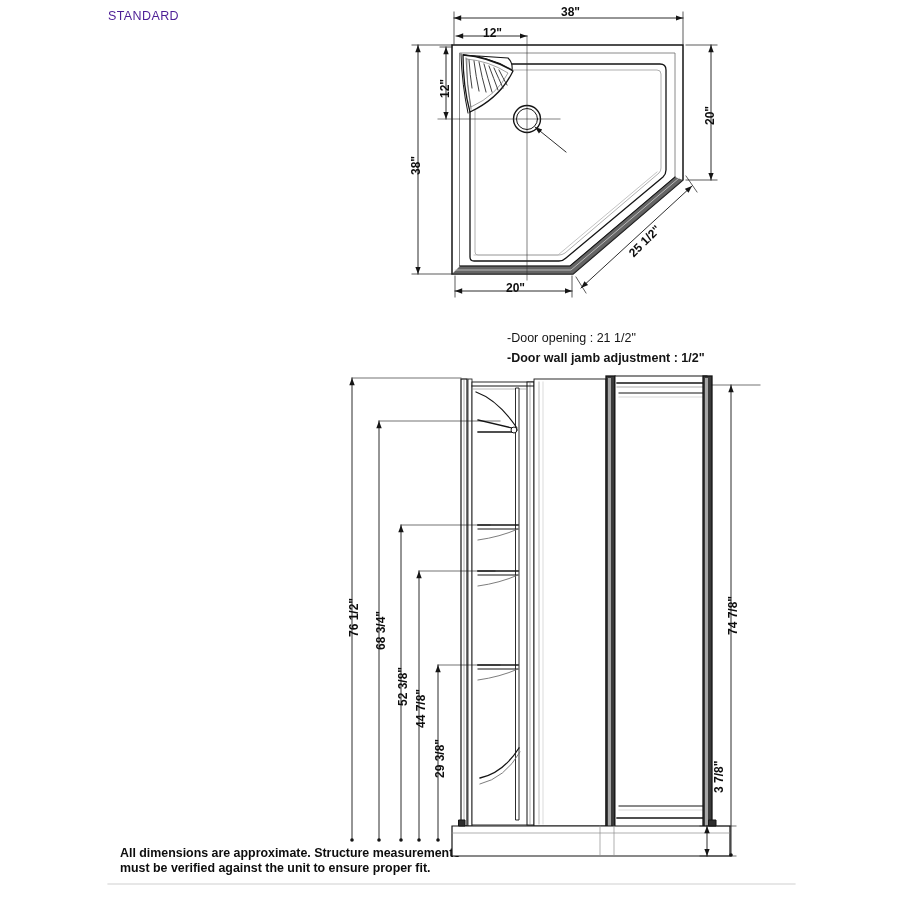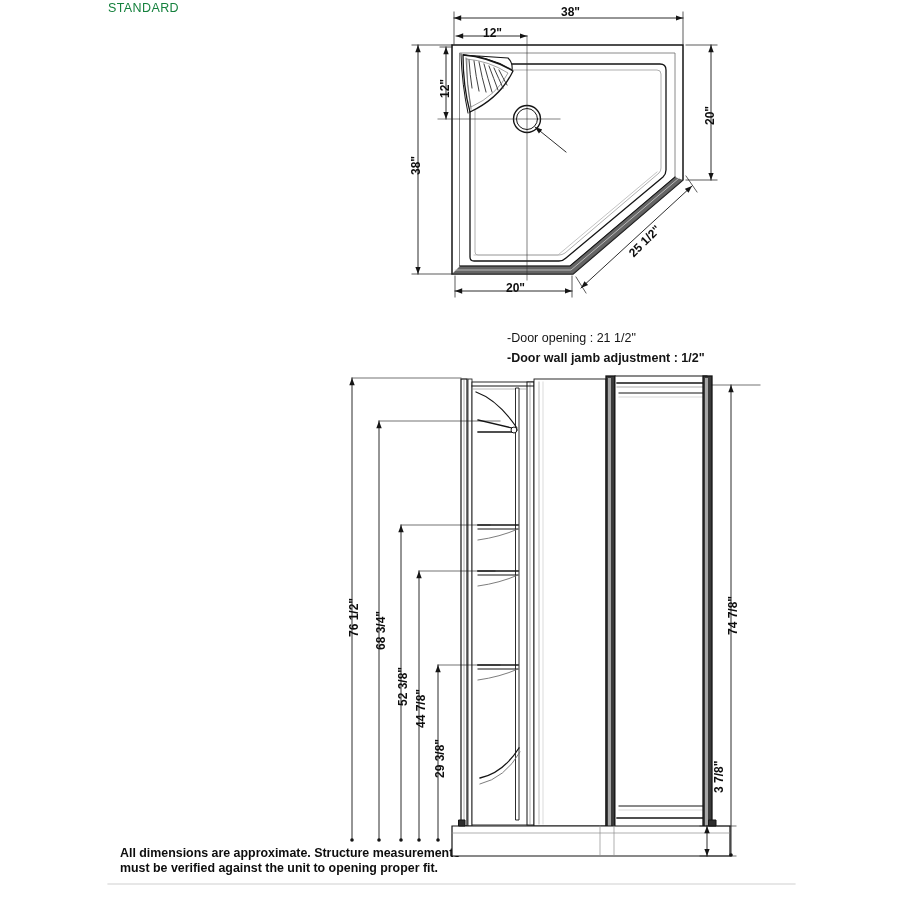--- a/index.html
+++ b/index.html
@@ -5,22 +5,22 @@
 <style>
   html,body{margin:0;padding:0;background:#ffffff;}
   body{
     width:900px;height:900px;position:relative;overflow:hidden;
     font-family:"Liberation Sans", sans-serif;
     color:#1a1a1a;
   }
   #sheet{position:absolute;left:0;top:0;width:900px;height:900px;}
   svg#dwg{position:absolute;left:0;top:0;width:900px;height:900px;}
   .hdr{
-    position:absolute;left:108px;top:1px;
-    font-size:12.5px;letter-spacing:.4px;color:#15803d;
+    position:absolute;left:108px;top:9px;
+    font-size:12.5px;letter-spacing:.4px;color:#4c1d95;
     font-family:"Liberation Sans", sans-serif;white-space:nowrap;
   }
   .note{
     position:absolute;font-size:12.5px;color:#141414;white-space:nowrap;
     font-family:"Liberation Sans", sans-serif;
   }
   .note.n1{left:507px;top:331px;}
   .note.n2{left:507px;top:351px;font-weight:bold;}
   .disc{
     position:absolute;left:120px;top:846px;width:420px;
@@ -40,21 +40,21 @@
 
 <div id="sheet">
 
   <div class="hdr">STANDARD</div>
 
   <div class="note n1">-Door opening : 21 1/2"</div>
   <div class="note n2">-Door wall jamb adjustment : 1/2"</div>
 
   <div class="disc">
     <span>All dimensions are approximate. Structure measurements</span>
-    <span>must be verified against the unit to opening proper fit.</span>
+    <span>must be verified against the unit to ensure proper fit.</span>
   </div>
 
   <div class="dim" style="left:561px;top:5px;">38"</div>
   <div class="dim" style="left:483px;top:26px;">12"</div>
   <div class="dim vert" style="left:438px;top:98px;">12"</div>
   <div class="dim vert" style="left:409px;top:175px;">38"</div>
   <div class="dim vert" style="left:703px;top:125px;">20"</div>
   <div class="dim" style="left:506px;top:281px;">20"</div>
   <div class="dim diag" style="left:626px;top:250px;transform:rotate(-45deg);">25 1/2"</div>
   <div class="dim diag" style="left:565px;top:144px;transform:rotate(27deg);font-size:12.5px;">Ø 3 3/8"</div>

